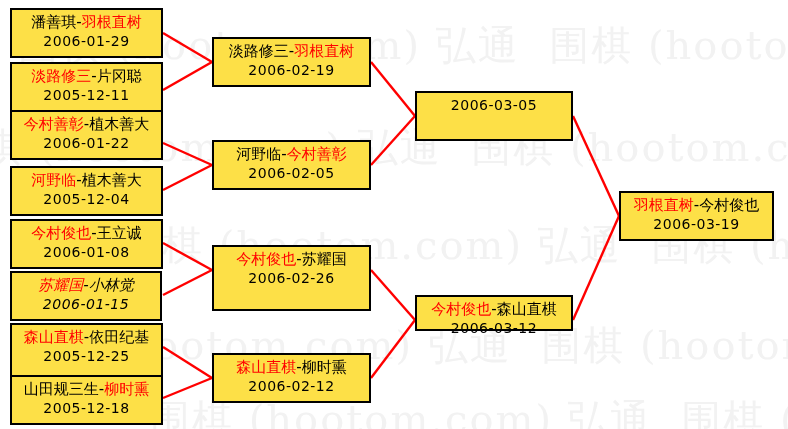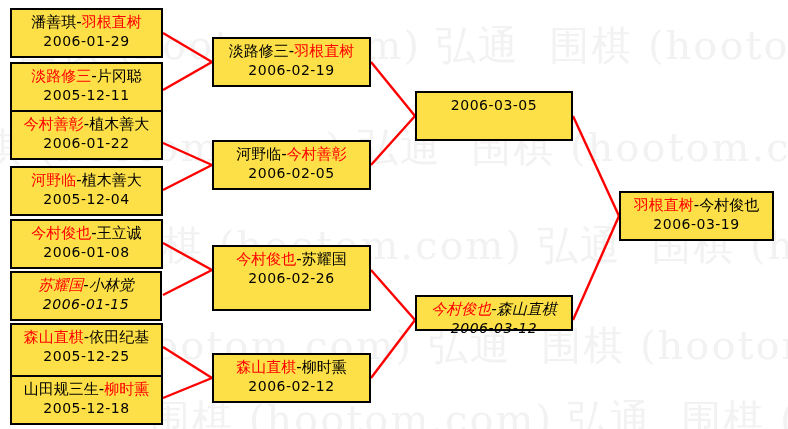--- a/index.html
+++ b/index.html
@@ -199,21 +199,21 @@
     <div class="players">
       <span class="p-red">森山直棋</span><span class="dash">-</span><span class="p-black">柳时熏</span>
     </div>
     <div class="date">2006-02-12</div>
   </div>
 
   <div class="match" style="left:415px; top:91px; width:158px; height:50px;">
     <div class="date">2006-03-05</div>
   </div>
 
-  <div class="match" style="left:415px; top:295px; width:158px; height:36px;font-style:italic;">
+  <div class="match" style="left:415px; top:295px; width:158px; height:36px;">
     <div class="players">
       <span class="p-red">今村俊也</span><span class="dash">-</span><span class="p-black">森山直棋</span>
     </div>
     <div class="date">2006-03-12</div>
   </div>
 
   <div class="match" style="left:619px; top:191px; width:155px; height:50px;">
     <div class="players">
       <span class="p-red">羽根直树</span><span class="dash">-</span><span class="p-black">今村俊也</span>
     </div>

